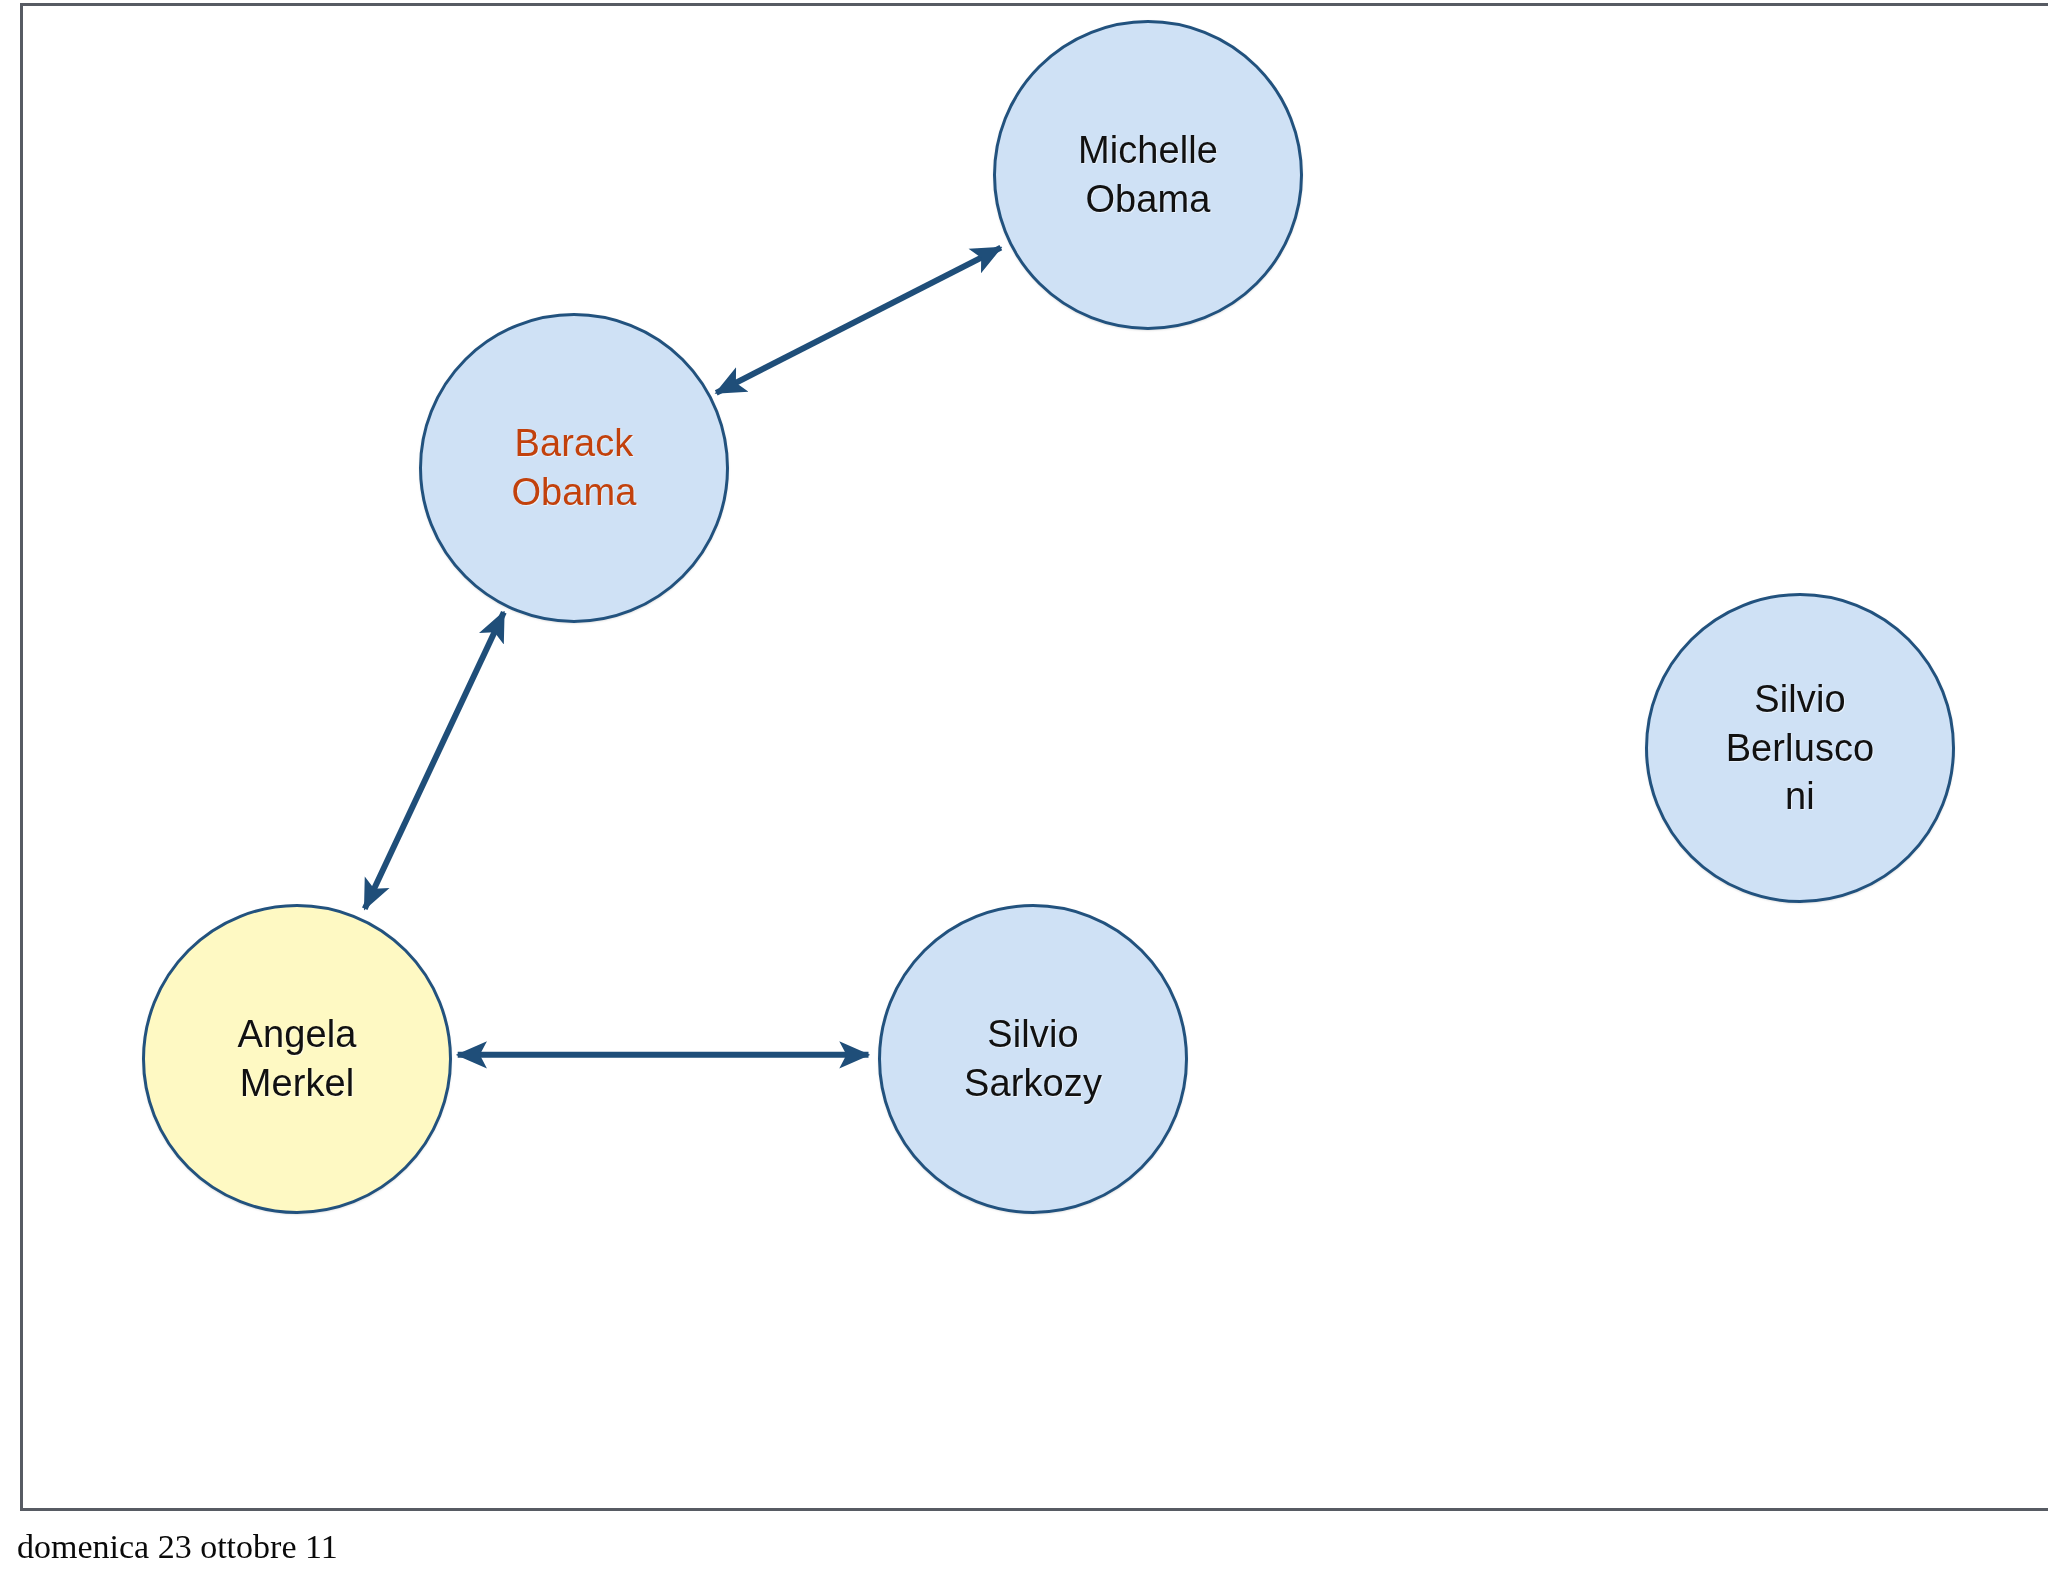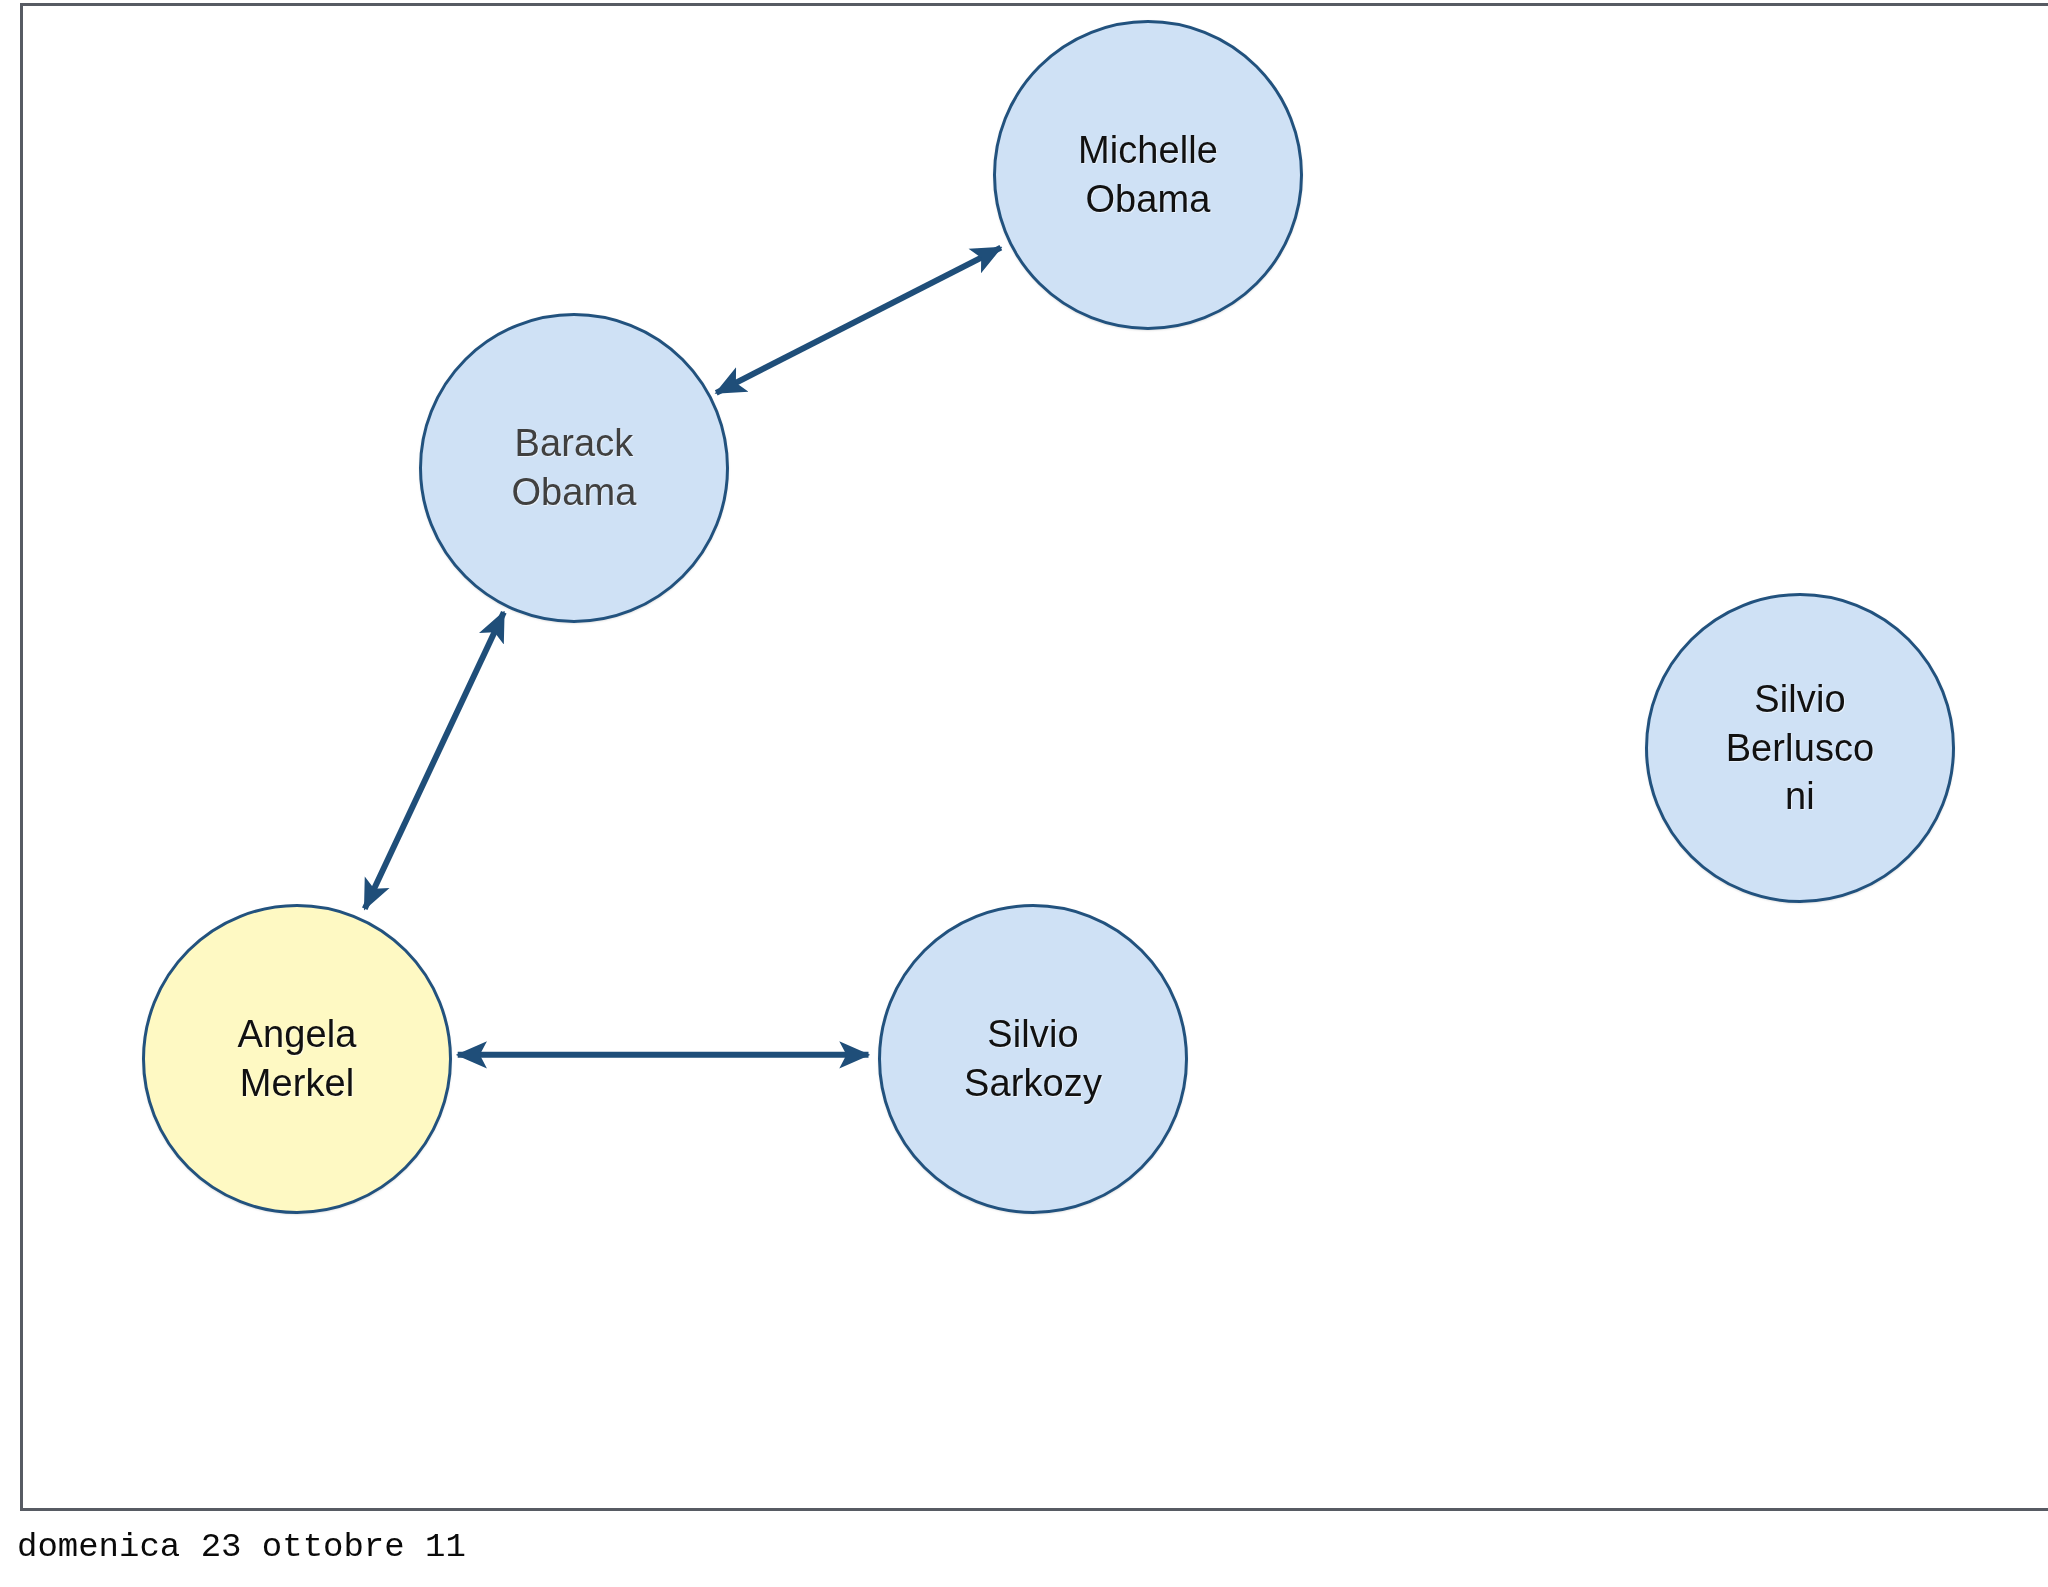--- a/index.html
+++ b/index.html
@@ -68,21 +68,21 @@
     white-space: pre-line;
     padding: 0 6px;
     user-select: none;
   }
 
   
   .footer-text {
     position: absolute;
     left: 17px;
     top: 1528px;
-    font-family: Liberation Mono, monospace;
+    font-family: Liberation Serif, serif;
     font-size: 34px;
     color: #0a0a0a;
     white-space: nowrap;
   }
 </style>
 </head>
 <body>
 
 <div id="stage">
 
@@ -104,21 +104,21 @@
           <line x1="436" y1="1053" x2="848" y2="1053" stroke="#1f4e79" stroke-width="6" stroke-linecap="butt" marker-end="url(#arrowEnd)" marker-start="url(#arrowStart)"></line>
         </g>
     </svg>
 
     <div id="nodes-group">
         <div class="node" style="left: 970px; top: 14px; width: 310px; height: 310px; background: rgb(207, 225, 245); border-color: rgb(34, 82, 126);">
           <span class="node-label" style="color: rgb(17, 17, 17);">Michelle
 Obama</span>
         </div>
         <div class="node" style="left: 396px; top: 307px; width: 310px; height: 310px; background: rgb(207, 225, 245); border-color: rgb(34, 82, 126);">
-          <span class="node-label" style="color: #404040; text-align: center;">Barack
+          <span class="node-label" style="color: #c2410c; text-align: center;">Barack
 Obama</span>
         </div>
         <div class="node" style="left: 119px; top: 898px; width: 310px; height: 310px; background: #fef9c3; border-color: rgb(34, 82, 126);">
           <span class="node-label" style="color: rgb(17, 17, 17);">Angela
 Merkel</span>
         </div>
         <div class="node" style="left: 855px; top: 898px; width: 310px; height: 310px; background: rgb(207, 225, 245); border-color: rgb(34, 82, 126);">
           <span class="node-label" style="color: rgb(17, 17, 17);">Silvio
 Sarkozy</span>
         </div>

